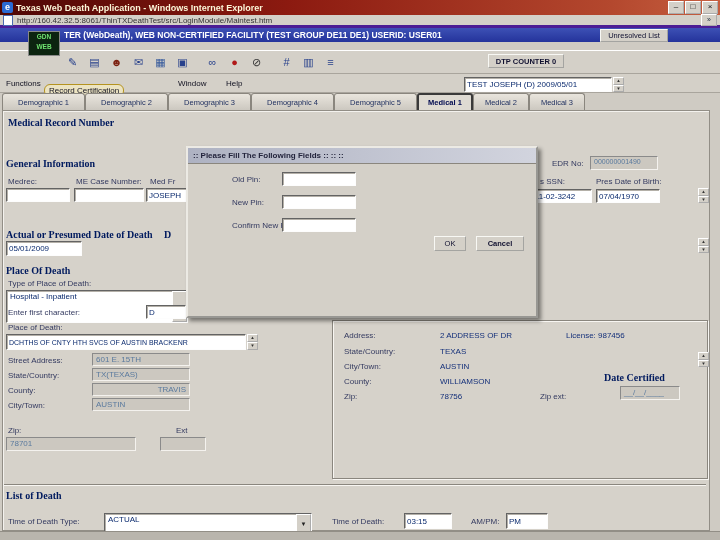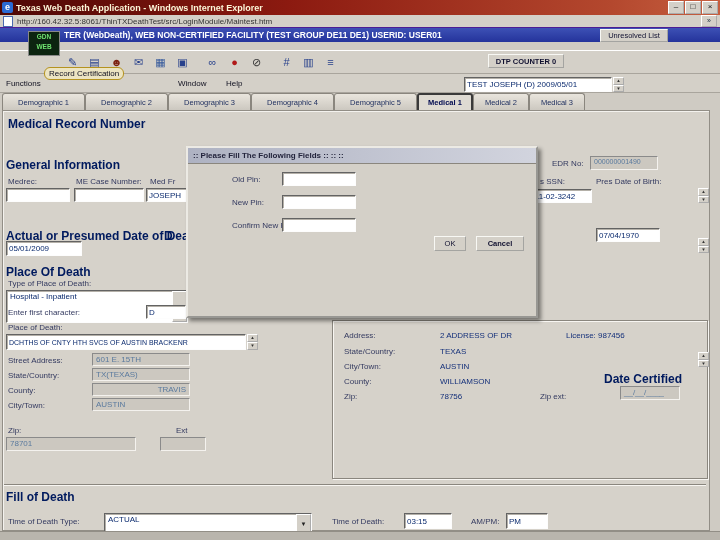--- a/index.html
+++ b/index.html
@@ -6,21 +6,21 @@
   body{font-family:"Liberation Sans",sans-serif;}
   #screen{position:relative;width:720px;height:540px;background:#cfcbc3;overflow:hidden;}
   .abs{position:absolute;}
   
   .titlebar{left:0;top:0;width:720px;height:15px;background:linear-gradient(90deg,#4e0705,#8c1a10 40%,#b4482e 85%,#c65f40);display:flex;align-items:center;padding:0 2px;box-sizing:border-box;}
   .ieicon{width:11px;height:11px;background:#2a6ad4;color:#fff;font-size:9px;line-height:11px;text-align:center;font-weight:bold;border-radius:2px;margin-right:3px;}
   .wtitle{font-size:9px;font-weight:bold;color:#fdf6d8;white-space:nowrap;overflow:hidden;flex:1;}
   .winbtns{display:flex;gap:1px;}
   .winbtn{width:14px;height:11px;background:#d4d0c8;border:1px outset #fff;font-size:8px;line-height:9px;text-align:center;color:#111;}
   
-  .addrbar{left:0;top:15px;width:720px;height:13px;background:#d4d0c8;border-bottom:1px solid #4c1d95;display:flex;align-items:center;padding:0 3px;box-sizing:border-box;}
+  .addrbar{left:0;top:15px;width:720px;height:13px;background:#d4d0c8;border-bottom:3px solid #4c1d95;display:flex;align-items:center;padding:0 3px;box-sizing:border-box;}
   .pageicon{width:8px;height:9px;background:#fff;border:1px solid #4a6ab0;margin-right:4px;}
   .addr{font-size:8px;color:#333;white-space:nowrap;overflow:hidden;flex:1;}
   .gobtn{width:14px;height:10px;background:#d4d0c8;border:1px outset #fff;font-size:7px;line-height:9px;text-align:center;color:#234;}
   
   .apphead{left:0;top:28px;width:720px;height:14px;background:linear-gradient(180deg,#3d51b5,#24339b);display:flex;align-items:center;}
   .apptitle{font-size:8.5px;font-weight:bold;color:#fff;white-space:nowrap;margin-left:64px;flex:1;overflow:hidden;}
   .logo{left:28px;top:31px;width:30px;height:23px;background:#0c2410;border:1px solid #888;color:#6fe26f;font-size:6.5px;font-weight:bold;text-align:center;line-height:10px;z-index:5;}
   
   .toolrow{left:0;top:50px;width:720px;height:24px;background:#d4d0c8;border-top:1px solid #fff;border-bottom:1px solid #a9a59d;box-sizing:border-box;}
   .icons{left:62px;top:52px;display:flex;align-items:center;gap:1px;}
@@ -30,21 +30,21 @@
   .ticon:nth-of-type(5){color:#365a9c;}
   .ticon:nth-of-type(9){color:#b01818;}
   .ticon:nth-of-type(10){color:#333;}
   .btn{background:#d4d0c8;border:1px outset #f8f8f4;font-size:7.5px;color:#101030;text-align:center;box-sizing:border-box;font-family:inherit;}
   
   .menurow{left:0;top:74px;width:720px;height:19px;background:#d4d0c8;border-bottom:1px solid #a9a59d;box-sizing:border-box;}
   .mitem{font-size:8px;color:#101020;white-space:nowrap;}
   .mhl{border:1px solid #b59320;background:#ece4c2;padding:1px 4px;}
   
   .lbl{font-size:8px;color:#343a60;white-space:nowrap;}
-  .blbl{font-size:12px;font-weight:bold;color:#001a5e;white-space:nowrap;}
+  .blbl{font-size:10px;font-weight:bold;color:#001a5e;white-space:nowrap;font-family:Liberation Serif, serif;}
   .val{font-size:8px;color:#14307a;white-space:nowrap;}
   .tb{position:absolute;background:#fff;border-top:1px solid #636363;border-left:1px solid #636363;border-bottom:1px solid #fdfdfd;border-right:1px solid #fdfdfd;box-shadow:inset 1px 1px 0 #b4b0a8;font-size:8px;color:#0a2a6e;padding:0 2px;box-sizing:border-box;font-family:inherit;}
   .ro{position:absolute;background:#ccc8c0;border-top:1px solid #8a8a8a;border-left:1px solid #8a8a8a;border-bottom:1px solid #f4f2ee;border-right:1px solid #f4f2ee;font-size:8px;color:#5a7a9e;padding:1px 3px;white-space:nowrap;overflow:hidden;box-sizing:border-box;}
   .dd{position:absolute;background:#fff;border-top:1px solid #636363;border-left:1px solid #636363;border-bottom:1px solid #fdfdfd;border-right:1px solid #fdfdfd;box-shadow:inset 1px 1px 0 #b4b0a8;display:flex;align-items:stretch;box-sizing:border-box;}
   .dd .txt{flex:1;font-size:8px;color:#0a2a6e;padding:1px 3px;white-space:nowrap;overflow:hidden;}
   .ddbtn{width:13px;background:#d4d0c8;border:1px outset #fff;font-size:6px;text-align:center;color:#222;display:flex;align-items:center;justify-content:center;}
   .spin{position:absolute;width:11px;display:flex;flex-direction:column;}
   .spin>span{flex:1;background:#d4d0c8;border:1px outset #fff;font-size:4.5px;line-height:5px;text-align:center;color:#333;}
   
   .tabrow{left:2px;top:93px;height:17px;display:flex;align-items:flex-end;}
@@ -105,21 +105,21 @@
     <span class="ticon">⊘</span>
     <span class="gap"></span>
     <span class="ticon">#</span>
     <span class="ticon">▥</span>
     <span class="ticon">≡</span>
   </div>
   <button class="abs btn" style="left:488px;top:54px;width:76px;height:14px;font-weight:bold;">DTP COUNTER 0</button>
 
   <div class="abs menurow"></div>
   <span class="abs mitem" style="left:6px;top:79px;">Functions</span>
-  <span class="abs mitem mhl" style="left:44px;top:67px;border-radius:6px;">Record Certification</span>
+  <span class="abs mitem mhl" style="left:44px;top:84px;border-radius:6px;">Record Certification</span>
   <span class="abs mitem" style="left:178px;top:79px;">Window</span>
   <span class="abs mitem" style="left:226px;top:79px;">Help</span>
   <input class="tb" style="left: 464px; top: 77px; width: 148px; height: 15px;" value="TEST JOSEPH (D) 2009/05/01">
   <span class="spin" style="left:613px;top:77px;height:15px;">
     <span>▲</span>
     <span>▼</span>
   </span>
 
   <div class="abs tabrow">
     <div class="tab demo">Demographic 1</div>
@@ -142,21 +142,21 @@
   <span class="abs lbl" style="left:150px;top:177px;">Med Fr</span>
   <input class="tb" style="left: 6px; top: 188px; width: 64px; height: 14px;">
   <input class="tb" style="left: 74px; top: 188px; width: 70px; height: 14px;">
   <input class="tb" style="left: 146px; top: 188px; width: 70px; height: 14px;" value="JOSEPH">
 
   <span class="abs lbl" style="left:552px;top:159px;">EDR No:</span>
   <div class="ro" style="left:590px;top:156px;width:68px;height:14px;font-size:7px;">000000001490</div>
   <span class="abs lbl" style="left:540px;top:177px;">s SSN:</span>
   <span class="abs lbl" style="left:596px;top:177px;">Pres Date of Birth:</span>
   <input class="tb" style="left: 528px; top: 189px; width: 64px; height: 14px;" value="111-02-3242">
-  <input class="tb" style="left: 596px; top: 189px; width: 64px; height: 14px; margin-top: 39px;" value="07/04/1970">
+  <input class="tb" style="left: 596px; top: 189px; width: 64px; height: 14px;" value="07/04/1970">
   <span class="spin" style="left:698px;top:188px;height:15px;">
     <span>▲</span>
     <span>▼</span>
   </span>
 
   <span class="abs blbl" style="left:6px;top:229px;">Actual or Presumed Date of Death</span>
   <span class="abs blbl" style="left:164px;top:229px;">D</span>
   <input class="tb" style="left: 6px; top: 241px; width: 76px; height: 15px;" value="05/01/2009">
   <span class="spin" style="left:698px;top:238px;height:15px;">
     <span>▲</span>
@@ -204,21 +204,21 @@
   <span class="abs lbl" style="left:344px;top:392px;">Zip:</span>
   <span class="abs val" style="left:440px;top:392px;">78756</span>
   <span class="abs lbl" style="left:540px;top:392px;">Zip ext:</span>
   <div class="ro" style="left:620px;top:386px;width:60px;height:14px;">__/__/____</div>
   <span class="spin" style="left:698px;top:352px;height:15px;">
     <span>▲</span>
     <span>▼</span>
   </span>
 
   <div class="abs groove" style="left:4px;top:484px;width:702px;"></div>
-  <span class="abs blbl" style="left:6px;top:490px;">Fill of Death</span>
+  <span class="abs blbl" style="left:6px;top:490px;">List of Death</span>
   <span class="abs lbl" style="left:8px;top:517px;">Time of Death Type:</span>
   <div class="dd" style="left:104px;top:513px;width:208px;height:22px;">
     <span class="txt">ACTUAL</span>
     <span class="ddbtn">▼</span>
   </div>
   <span class="abs lbl" style="left:332px;top:517px;">Time of Death:</span>
   <input class="tb" style="left: 404px; top: 513px; width: 48px; height: 16px;" value="03:15">
   <span class="abs lbl" style="left:464px;top:517px;margin-left:7px;">AM/PM:</span>
   <input class="tb" style="left: 506px; top: 513px; width: 42px; height: 16px;" value="PM">
 

